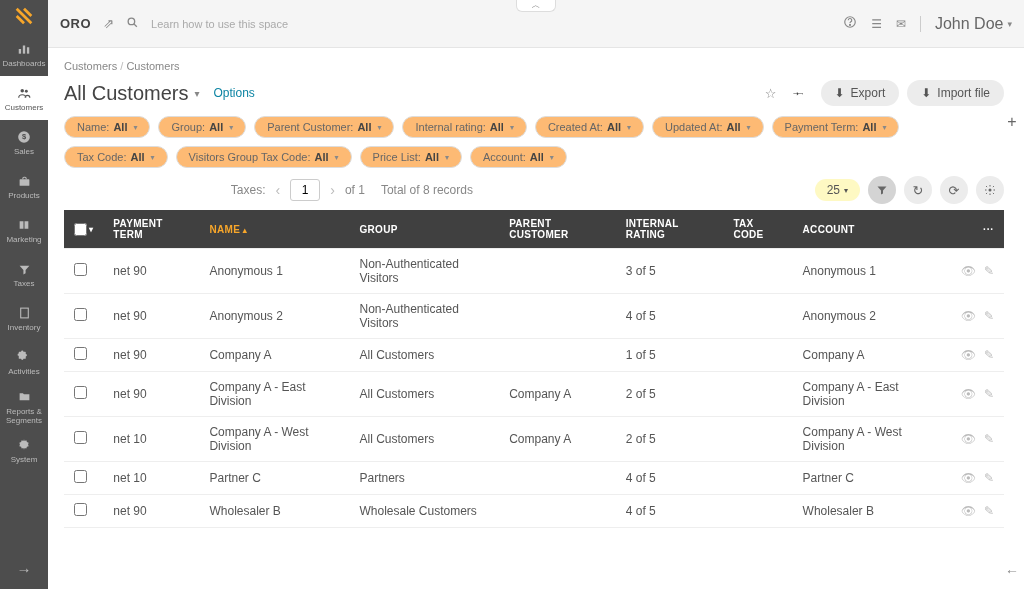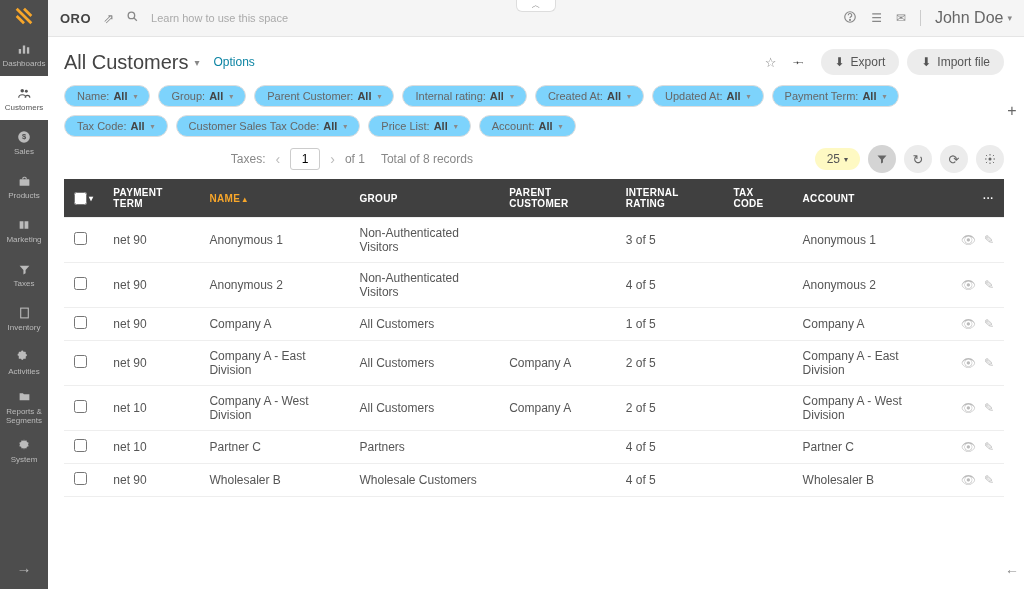--- a/index.html
+++ b/index.html
@@ -6,21 +6,21 @@
 body { background: #fff; font-size: 12px; color: #444; }
 .app { display: flex; height: 589px; }
 .sidebar { width: 48px; background: #4d4d4d; display: flex; flex-direction: column; }
 .sidebar-logo { height: 32px; background: #4d4d4d; display:flex;align-items:center;justify-content:center; }
 .sidebar-item { display:flex; flex-direction:column; align-items:center; justify-content:center; height:44px; color:#bbb; font-size:8px; cursor:pointer; }
 .sidebar-item.active { background: #fff; color:#555; }
 .sidebar-item .sicon { font-size:15px; height:18px; display:flex; align-items:center; justify-content:center; color:inherit; }
 .sidebar-item span.lbl { margin-top:1px; text-align:center; color:inherit; }
 .sidebar-footer { margin-top:auto; }
 .main { flex:1; display:flex; flex-direction:column; background:#fff; position:relative; }
-.topbar { height:37px; background:#f5f5f5; border-bottom:1px solid #e5e5e5; display:flex; align-items:center; padding:0 12px; }
+.topbar { height:48px; background:#f5f5f5; border-bottom:1px solid #e5e5e5; display:flex; align-items:center; padding:0 12px; }
 .topbar .brand { font-weight:bold; font-size:13px; color:#444; margin-right:12px; letter-spacing:0.5px; }
 .topbar .ticon { color:#888; margin-right:12px; cursor:pointer; font-size:13px; }
 .topbar .learn { color:#aaa; font-size:11px; }
 .topbar .right { margin-left:auto; display:flex; align-items:center; gap:14px; color:#888; }
 .topbar .user { color:#666; font-size:16px; display:flex; align-items:center; gap:4px; }
 .topbar .user::after { content:"▾"; font-size:9px; color:#888; }
 .topbar .divider { width:1px; height:16px; background:#ccc; }
 .top-tab { position:absolute; top:0; left:50%; transform:translateX(-50%); width:40px; height:12px; background:#fff; border:1px solid #ddd; border-top:none; border-radius:0 0 6px 6px; display:flex; align-items:center; justify-content:center; font-size:9px; color:#888; cursor:pointer; }
 .content { flex:1; padding:8px 20px 0 16px; overflow:hidden; position:relative; }
 .breadcrumb { color:#888; font-size:11px; padding:4px 0; }
@@ -29,21 +29,21 @@
 .title-row h1 { font-size:20px; font-weight:400; color:#444; }
 .title-row .ttoggle { margin-left:6px; color:#888; font-size:10px; }
 .title-row .options { margin-left:14px; color:#0c84a3; font-size:12px; cursor:pointer; }
 .title-row .actions { margin-left:auto; display:flex; gap:8px; align-items:center; }
 .title-row .star { color:#888; margin-right:8px; font-size:13px; cursor:pointer; }
 .title-row .pin { color:#444; margin-right:8px; font-size:13px; cursor:pointer; }
 .btn { border:none; border-radius:16px; padding:6px 14px; font-size:12px; cursor:pointer; display:flex; align-items:center; gap:6px; }
 .btn-light { background:#ececec; color:#555; }
 .btn-primary { background:#0c84a3; color:#fff; }
 .filters { display:flex; flex-wrap:wrap; gap:8px; margin-bottom:8px; }
-.filter-pill { border:1px solid #ddd; border-radius:14px; padding:4px 12px; font-size:11px; color:#666; cursor:pointer; display:flex; align-items:center; gap:4px; background:#7dd3fc; }
+.filter-pill { border:1px solid #ddd; border-radius:14px; padding:4px 12px; font-size:11px; color:#666; cursor:pointer; display:flex; align-items:center; gap:4px; background:#fdba74; }
 .filter-pill b { font-weight:600; color:#444; }
 .filter-pill::after { content:"▾"; font-size:8px; color:#888; margin-left:2px; }
 .toolbar { display:flex; align-items:center; margin:8px 0 6px 0; gap:8px; }
 .toolbar .pager { margin-left:auto; display:flex; align-items:center; gap:8px; color:#888; font-size:12px; }
 .toolbar .pager input { width:30px; height:22px; text-align:center; border:1px solid #ccc; border-radius:3px; font-size:12px; }
 .toolbar .pager .nav { color:#bbb; cursor:pointer; font-size:14px; padding:0 2px; }
 .toolbar .right-tools { margin-left:auto; display:flex; align-items:center; gap:8px; }
 .toolbar .perpage { background:#fef9c3; border-radius:14px; padding:4px 12px; font-size:12px; color:#555; cursor:pointer; display:flex; align-items:center; gap:4px; }
 .toolbar .perpage::after { content:"▾"; font-size:8px; }
 .icon-btn { width:28px; height:28px; border-radius:14px; background:#ececec; display:flex; align-items:center; justify-content:center; cursor:pointer; color:#666; font-size:13px; }
@@ -198,20 +198,25 @@
         <span style="cursor:pointer">✉</span>
         <span class="divider"></span>
         <span class="user">John Doe</span>
       </div>
     </div>
 
     <div class="content">
       <div class="plus-col">+</div>
       <div class="collapse-col">←</div>
 
+      <div class="breadcrumb">
+        <span>Customers</span>
+        <span class="sep"> / </span>
+        <span>Customers</span>
+      </div>
 
       <div class="title-row">
         <h1>All Customers</h1>
         <span class="ttoggle">▾</span>
         <span class="options">Options</span>
         <div class="actions">
           <span class="star">☆</span>
           <span class="pin">
             <svg width="12" height="12" viewBox="0 0 24 24" fill="#444">
                 <path d="M14 3l7 7-4 1-3 3 0 6-2-2-5 5-1-1 5-5-2-2 6 0 3-3 1-4z" transform="rotate(45 12 12)"></path>
@@ -255,21 +260,21 @@
           </div>
           <div class="filter-pill">
             <span>Payment Term: </span>
             <b>All</b>
           </div>
           <div class="filter-pill">
             <span>Tax Code: </span>
             <b>All</b>
           </div>
           <div class="filter-pill">
-            <span>Customer Sales Tax Code: </span>
+            <span>Visitors Group Tax Code: </span>
             <b>All</b>
           </div>
           <div class="filter-pill">
             <span>Price List: </span>
             <b>All</b>
           </div>
           <div class="filter-pill">
             <span>Account: </span>
             <b>All</b>
           </div>

